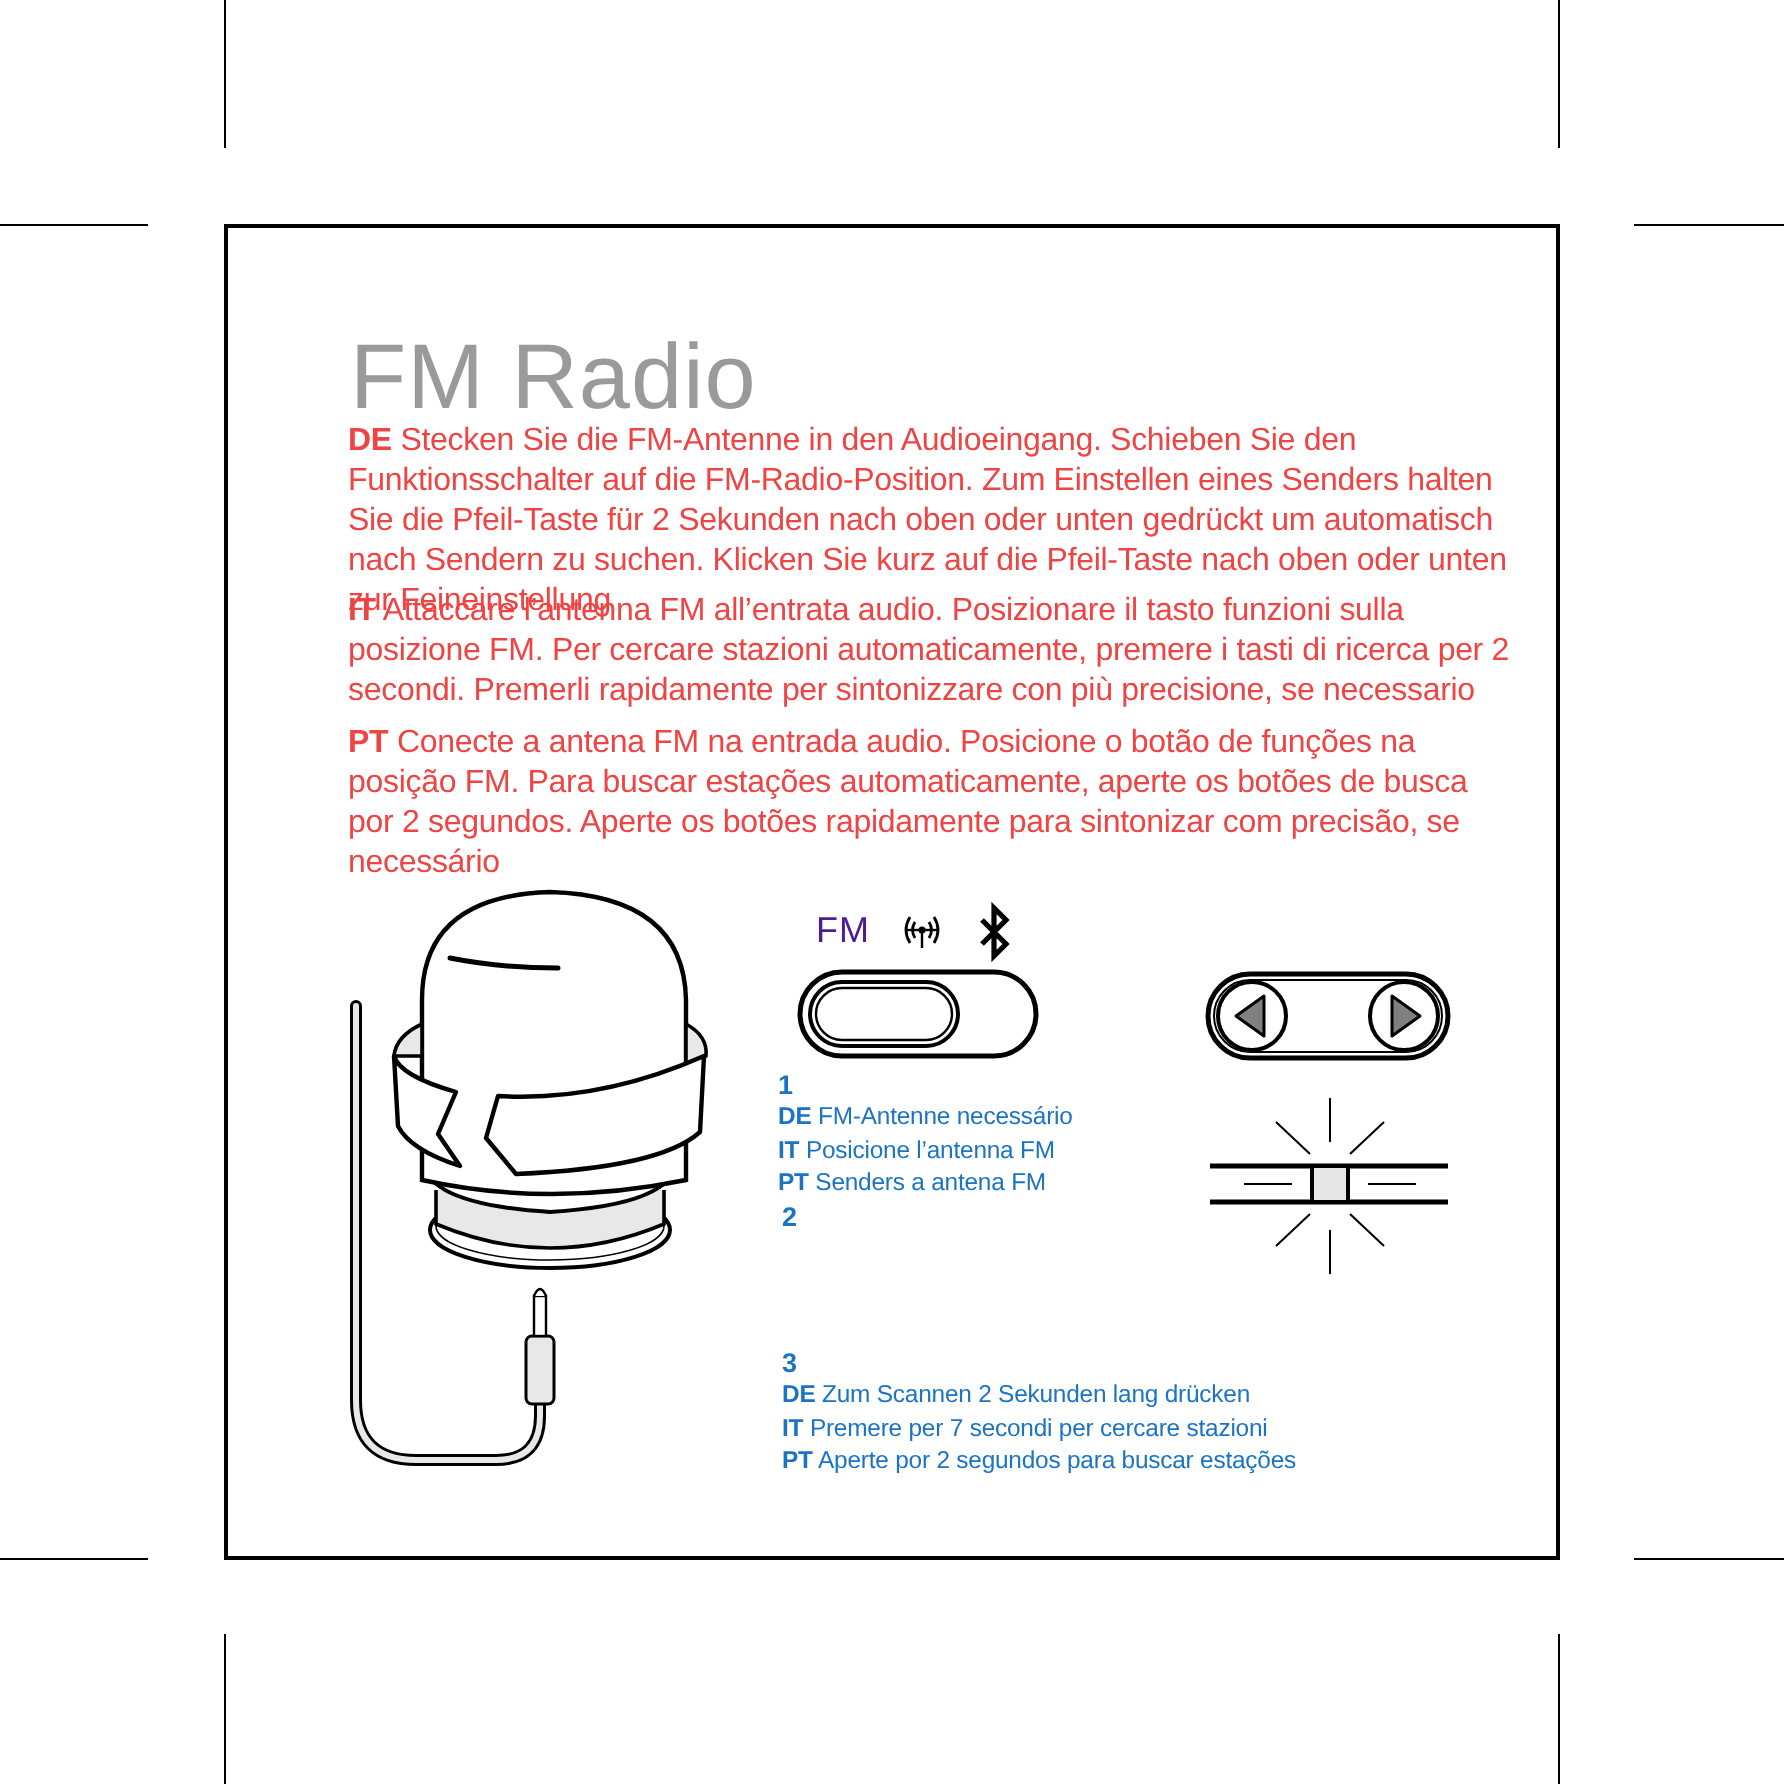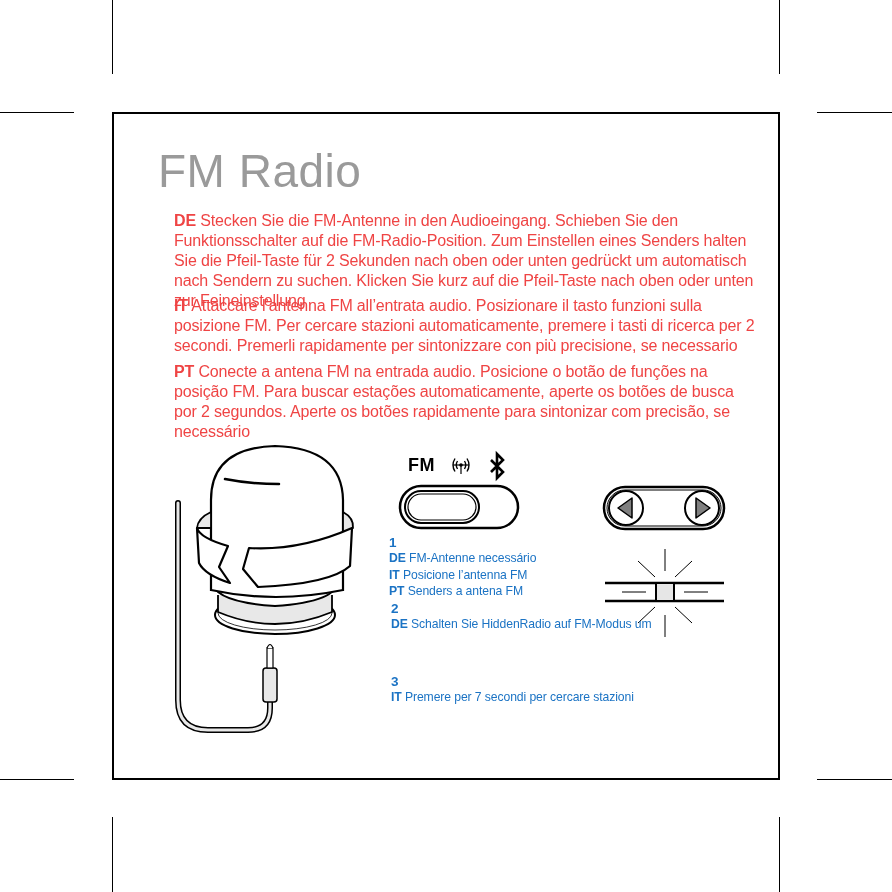--- a/index.html
+++ b/index.html
@@ -2,37 +2,37 @@
 <html><head>
   <meta charset="utf-8">
   <style>
     html, body { margin: 0; padding: 0; background: #ffffff; }
     body { width: 892px; height: 892px; position: relative; overflow: hidden;
            font-family: "Liberation Sans", "DejaVu Sans", sans-serif; color: #1a1a1a; }
     .crop { position: absolute; background: #000; }
     .frame { position: absolute; left: 112px; top: 112px; width: 664px; height: 664px;
              border: 2px solid #000; box-sizing: content-box; }
     .title { position: absolute; left: 158px; top: 148px; font-size: 46px; font-weight: 300;
-             color: #9a9a9a; letter-spacing: 0.5px; line-height: 1; margin: 0; font-weight: normal; }
+             color: #9a9a9a; letter-spacing: 0.5px; line-height: 1; margin: 17px; font-weight: normal; }
     .para { position: absolute; left: 174px; width: 585px; font-size: 16px; line-height: 20px;
             color: #ef4444; margin: 0; letter-spacing: -0.15px; }
     .para b { font-weight: bold; }
     .p-de { top: 211px; }
     .p-it { top: 296px; }
     .p-pt { top: 362px; }
 
     .steps { position: absolute; color: #1b73c4; font-size: 12.2px; line-height: 16.5px; letter-spacing: -0.1px; }
     .steps .num { font-weight: bold; font-size: 13.5px; line-height: 15px; }
     .steps b { font-weight: bold; }
     .step1 { left: 389px; top: 535px; }
     .step2 { left: 391px; top: 601px; }
     .step3 { left: 391px; top: 674px; }
 
-    .fm-label { position: absolute; left: 408px; top: 456px; font-size: 18px; font-weight: bold;
-                color: #000000; letter-spacing: 0.5px; line-height: 1; }
+    .fm-label { position: absolute; left: 408px; top: 456px; font-size: 18px; font-weight: normal;
+                color: #4c1d95; letter-spacing: 0.5px; line-height: 1; }
     svg { position: absolute; overflow: visible; }
   </style>
 </head>
 <body>
 
 <div class="crop" style="left:112px;top:0;width:1px;height:74px;"></div>
 <div class="crop" style="left:0;top:112px;width:74px;height:1px;"></div>
 <div class="crop" style="left:779px;top:0;width:1px;height:74px;"></div>
 <div class="crop" style="left:817px;top:112px;width:75px;height:1px;"></div>
 <div class="crop" style="left:112px;top:817px;width:1px;height:75px;"></div>
@@ -130,18 +130,19 @@
 </svg>
 
 <div class="steps step1">
   <div class="num">1</div>
   <div><b>DE</b> <span>FM-Antenne necessário</span></div>
   <div><b>IT</b> <span>Posicione l’antenna FM</span></div>
   <div><b>PT</b> <span>Senders a antena FM</span></div>
 </div>
 <div class="steps step2">
   <div class="num">2</div>
-  <div><b>DE</b> <span>Schalten Sie HiddenRadio auf FM-Modus um</span></div>
 </div>
 <div class="steps step3">
   <div class="num">3</div>
+  <div><b>DE</b> <span>Zum Scannen 2 Sekunden lang drücken</span></div>
   <div><b>IT</b> <span>Premere per 7 secondi per cercare stazioni</span></div>
+  <div><b>PT</b> <span>Aperte por 2 segundos para buscar estações</span></div>
 </div>
 
 </body></html>

